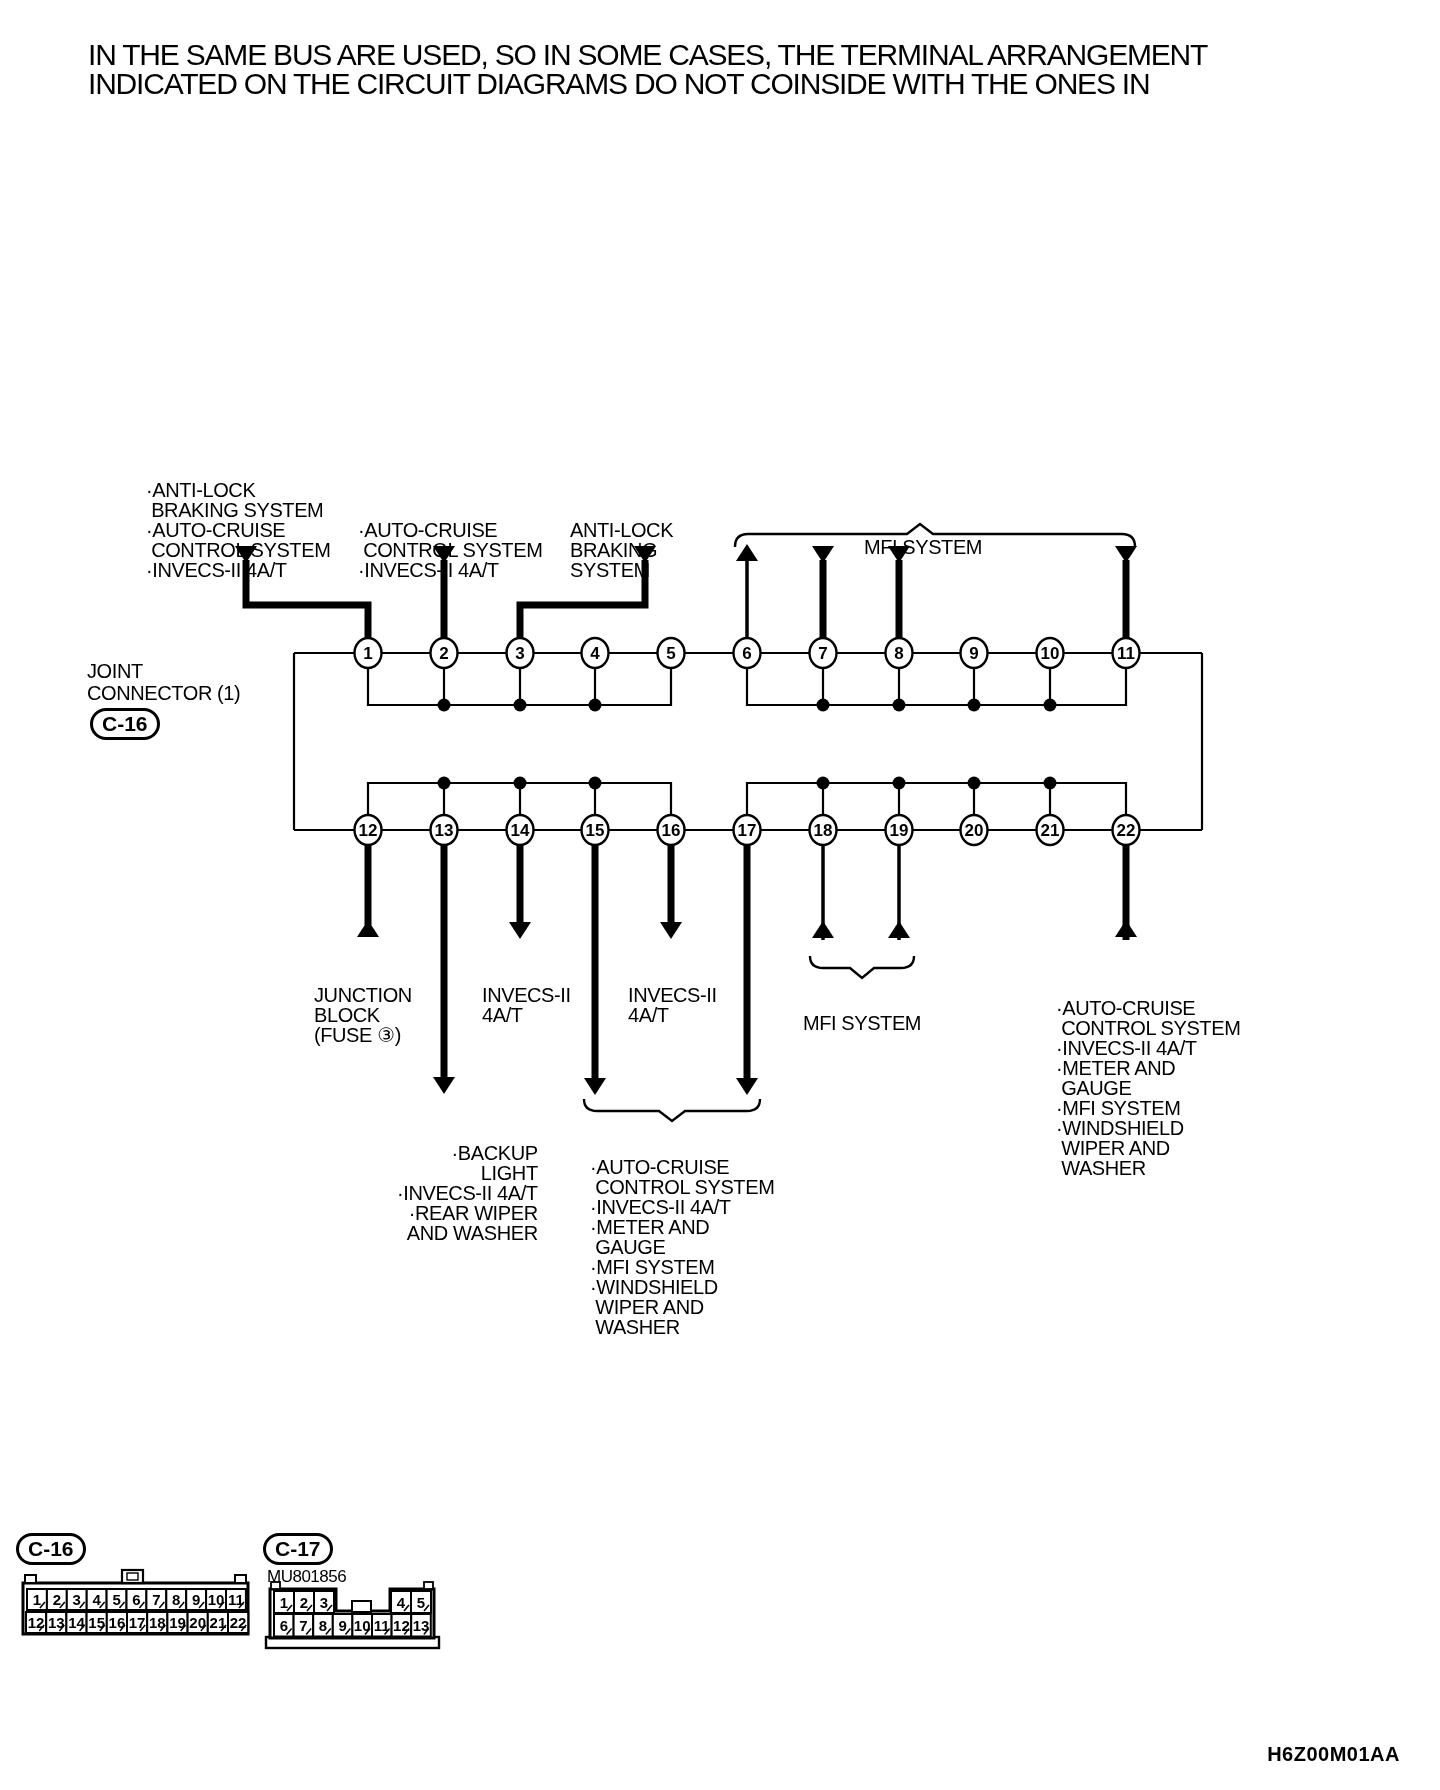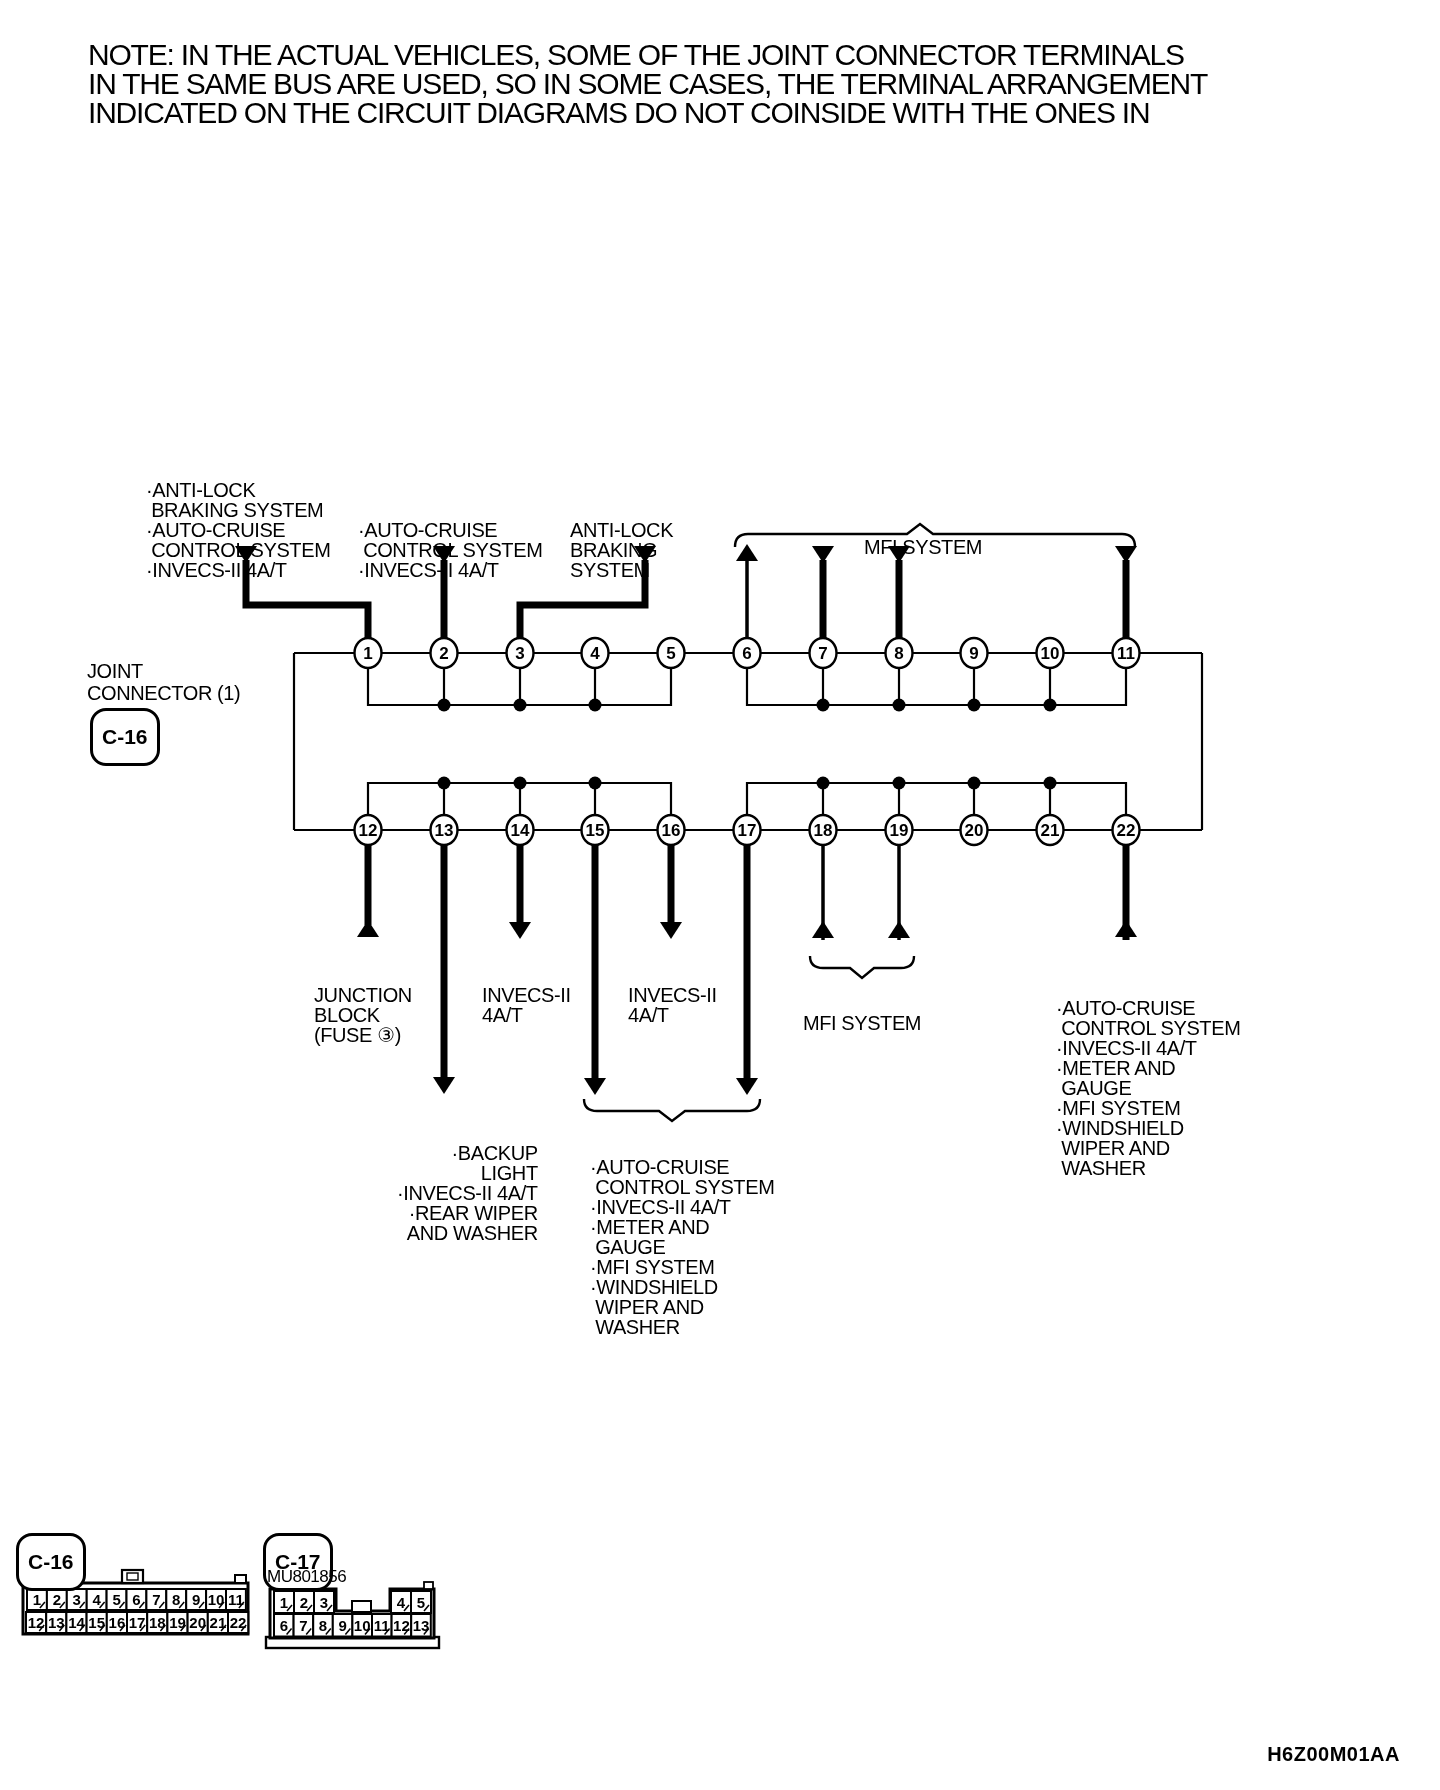--- a/index.html
+++ b/index.html
@@ -4,35 +4,34 @@
 <style>
   html,body{margin:0;padding:0;background:#fff;}
   body{width:1440px;height:1790px;position:relative;overflow:hidden;
        font-family:"Liberation Sans","DejaVu Sans",sans-serif;color:#000;}
   .page{position:absolute;inset:0;background:#fff;}
   svg{position:absolute;left:0;top:0;}
   svg text{font-family:"Liberation Sans","DejaVu Sans",sans-serif;fill:#000;}
   .note{position:absolute;left:88px;top:40px;}
   .note div{font-size:30px;line-height:29px;letter-spacing:-1.2px;white-space:pre;font-weight:400;}
   .jointname{position:absolute;font-size:20px;line-height:22px;letter-spacing:-0.4px;white-space:pre;}
-  .badge{position:absolute;border:3px solid #000;border-radius:16px;padding:13px 9px;
+  .badge{position:absolute;border:3px solid #000;border-radius:16px;padding:0 9px;
          font-size:21px;font-weight:700;line-height:26px;background:#fff;white-space:pre;}
   .syslabel{position:absolute;font-size:20px;line-height:20px;letter-spacing:-0.4px;margin-top:36px;}
   .syslabel div{white-space:pre;}
   .syslabel.center{transform:translateX(-50%);text-align:center;}
   .pn{position:absolute;font-size:17px;font-weight:400;letter-spacing:-0.5px;white-space:pre;}
   .footer-code{position:absolute;font-size:20px;font-weight:700;letter-spacing:0.5px;white-space:pre;}
 </style>
 </head>
 <body>
 
 <div class="page">
 
   <div class="note">
-    <div>NOTE: IN THE ACTUAL VEHICLES, SOME OF THE JOINT CONNECTOR TERMINALS</div>
     <div>IN THE SAME BUS ARE USED, SO IN SOME CASES, THE TERMINAL ARRANGEMENT</div>
     <div>INDICATED ON THE CIRCUIT DIAGRAMS DO NOT COINSIDE WITH THE ONES IN</div>
   </div>
 
   <svg id="diagram-svg" width="1440" height="1790" viewBox="0 0 1440 1790">
       <polygon points="246,563 235,546 257,546" fill="#000000"></polygon>
       <path d="M246,560 V605 H368 V641" fill="none" stroke="#000000" stroke-width="7"></path>
       <polygon points="444,563 433,546 455,546" fill="#000000"></polygon>
       <path d="M444,560 V641" fill="none" stroke="#000000" stroke-width="7"></path>
       <polygon points="645,563 634,546 656,546" fill="#000000"></polygon>

